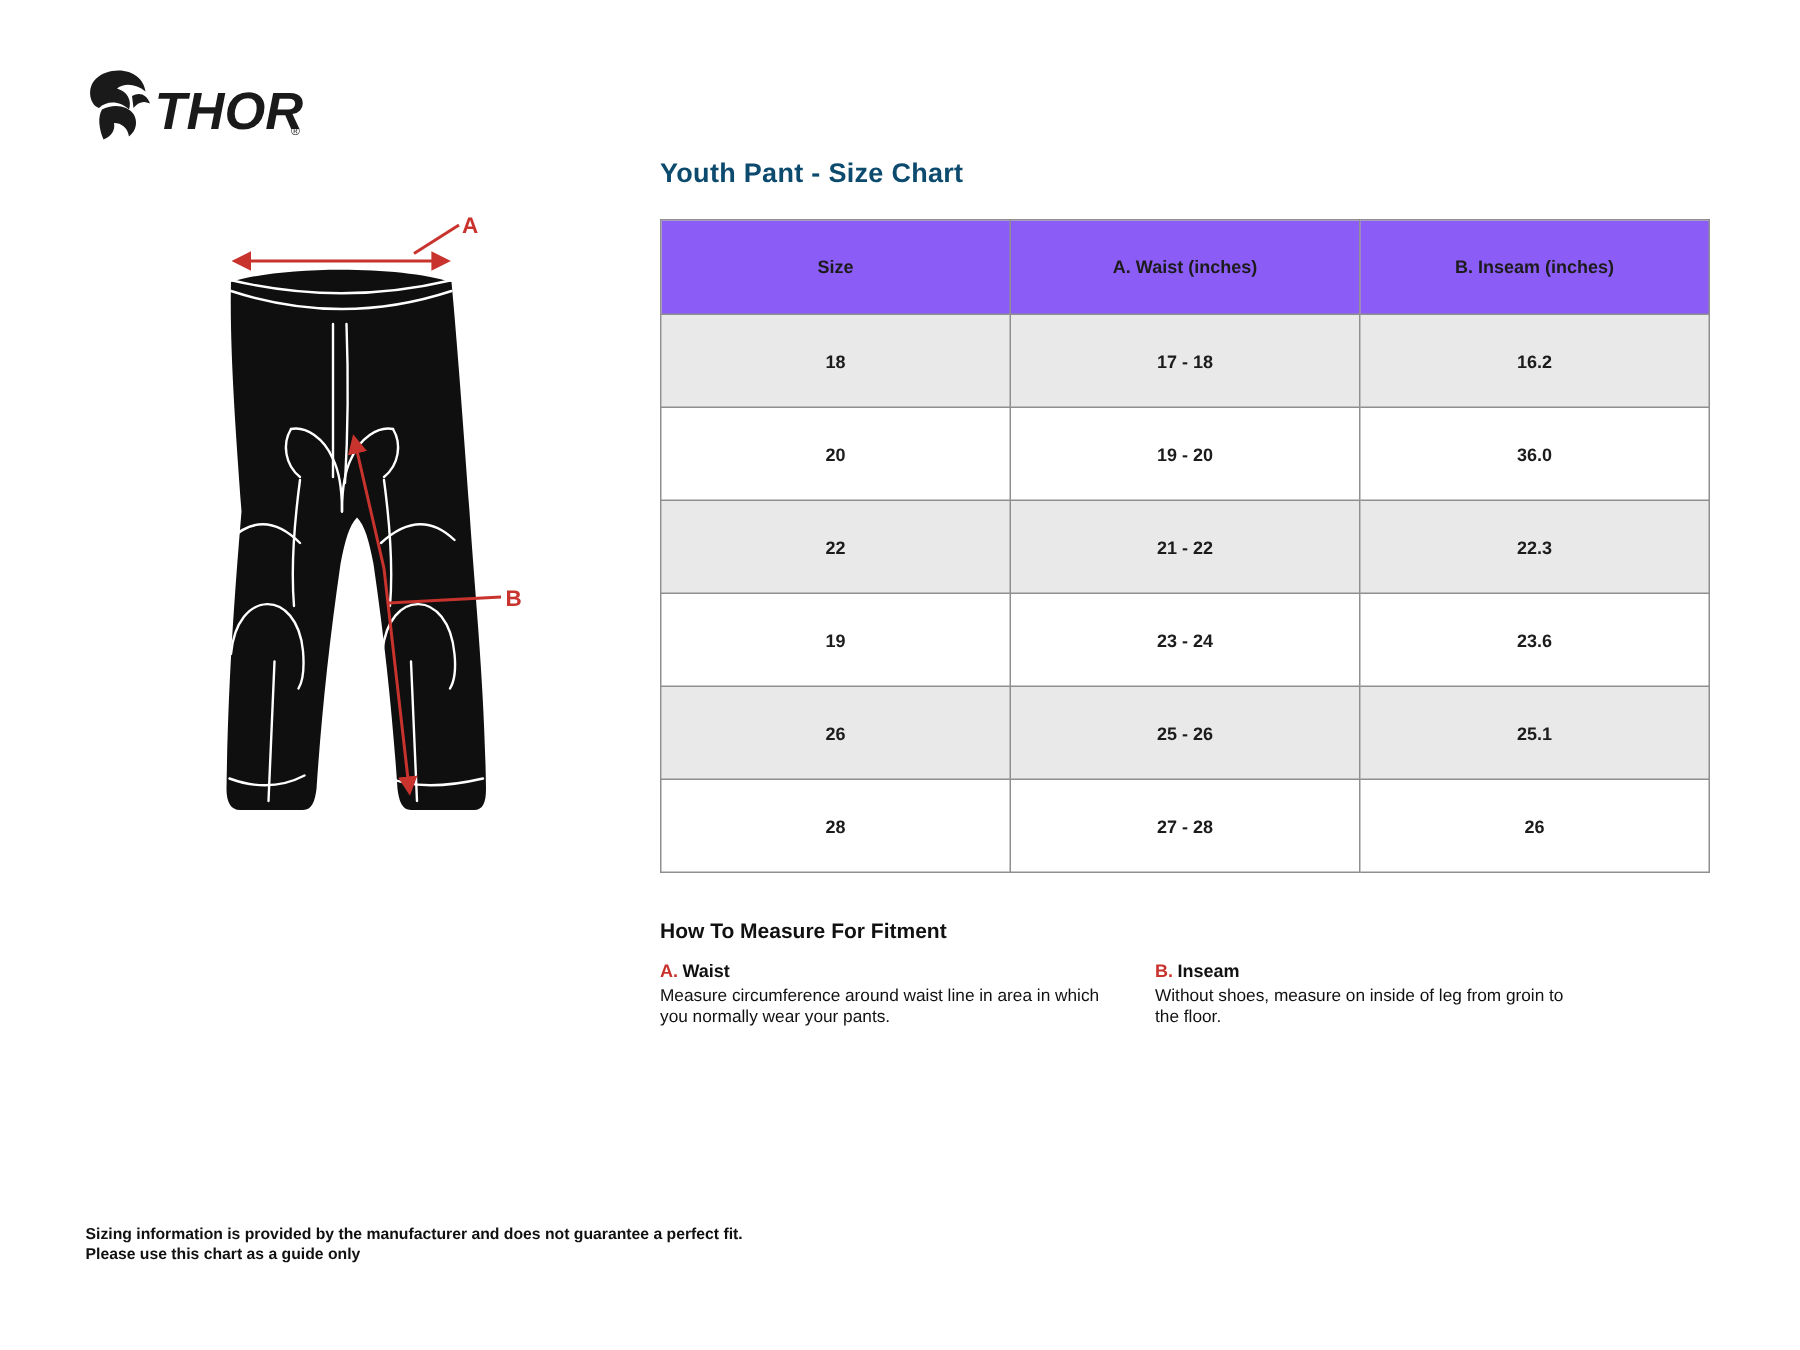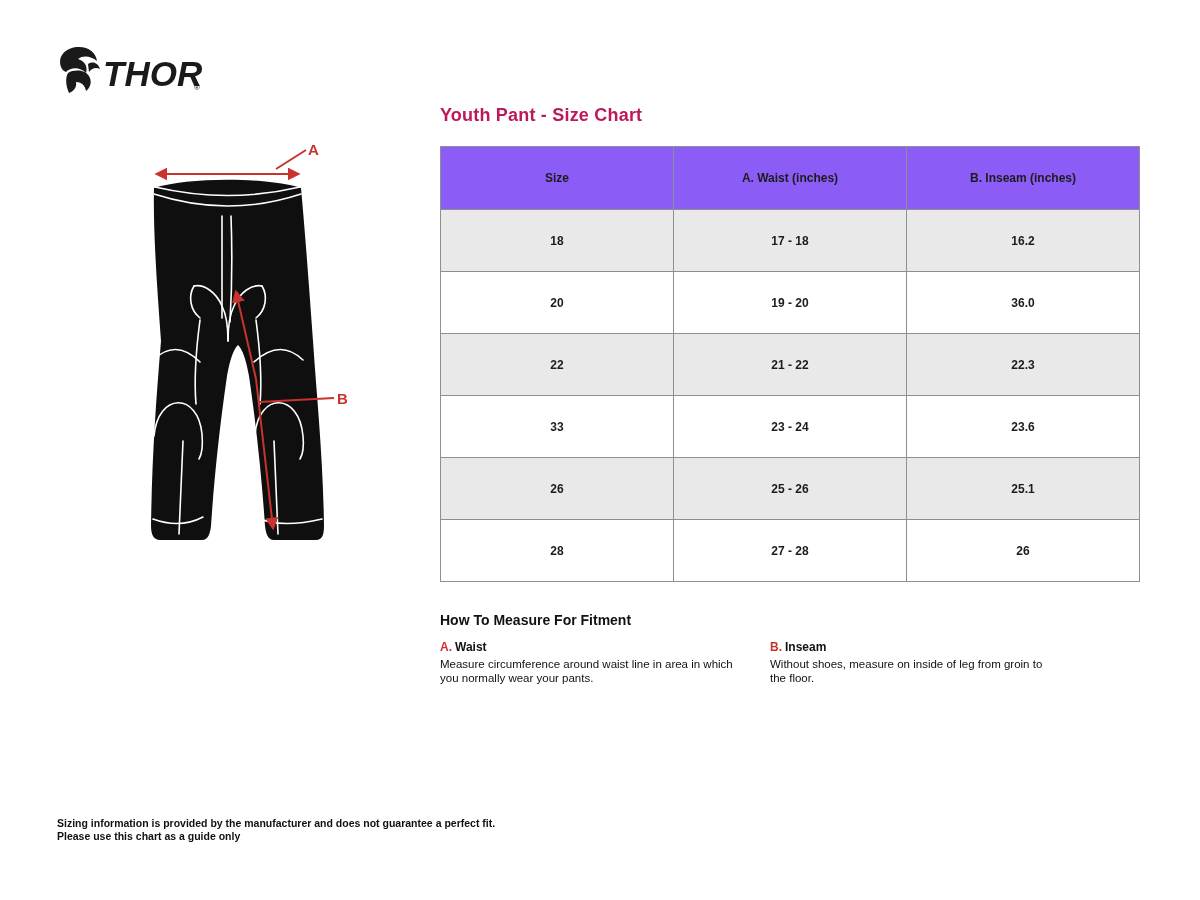--- a/index.html
+++ b/index.html
@@ -15,21 +15,21 @@
 
   
   .logo { position:absolute; left:55px; top:45px; width:150px; height:52px;text-align:right; }
 
   
   .diagram { position:absolute; left:138px; top:136px; width:244px; height:434px; }
 
   
   .chart-title {
     position:absolute; left:440px; top:105px;
-    font-size:18px; font-weight:bold; color:#be185d;
+    font-size:18px; font-weight:bold; color:#0c4a6e;
     letter-spacing:0.2px;
   }
 
   
   .size-table {
     position:absolute; left:440px; top:146px; width:700px;
     border-collapse:collapse; table-layout:fixed;
   }
   .size-table th, .size-table td {
     border:1px solid #8f8f8f;
@@ -170,21 +170,21 @@
         <td>20</td>
         <td>19 - 20</td>
         <td>36.0</td>
       </tr>
       <tr>
         <td>22</td>
         <td>21 - 22</td>
         <td>22.3</td>
       </tr>
       <tr>
-        <td>33</td>
+        <td>19</td>
         <td>23 - 24</td>
         <td>23.6</td>
       </tr>
       <tr>
         <td>26</td>
         <td>25 - 26</td>
         <td>25.1</td>
       </tr>
       <tr>
         <td>28</td>

